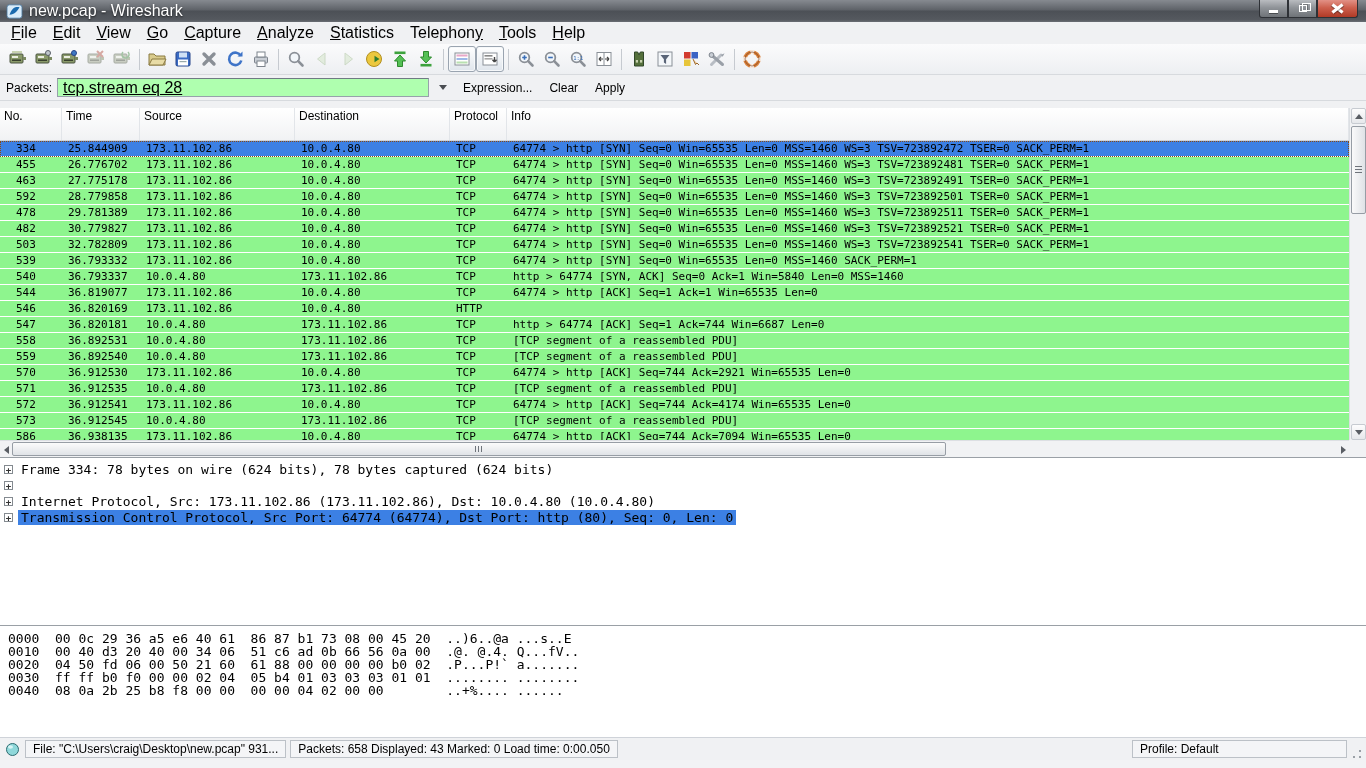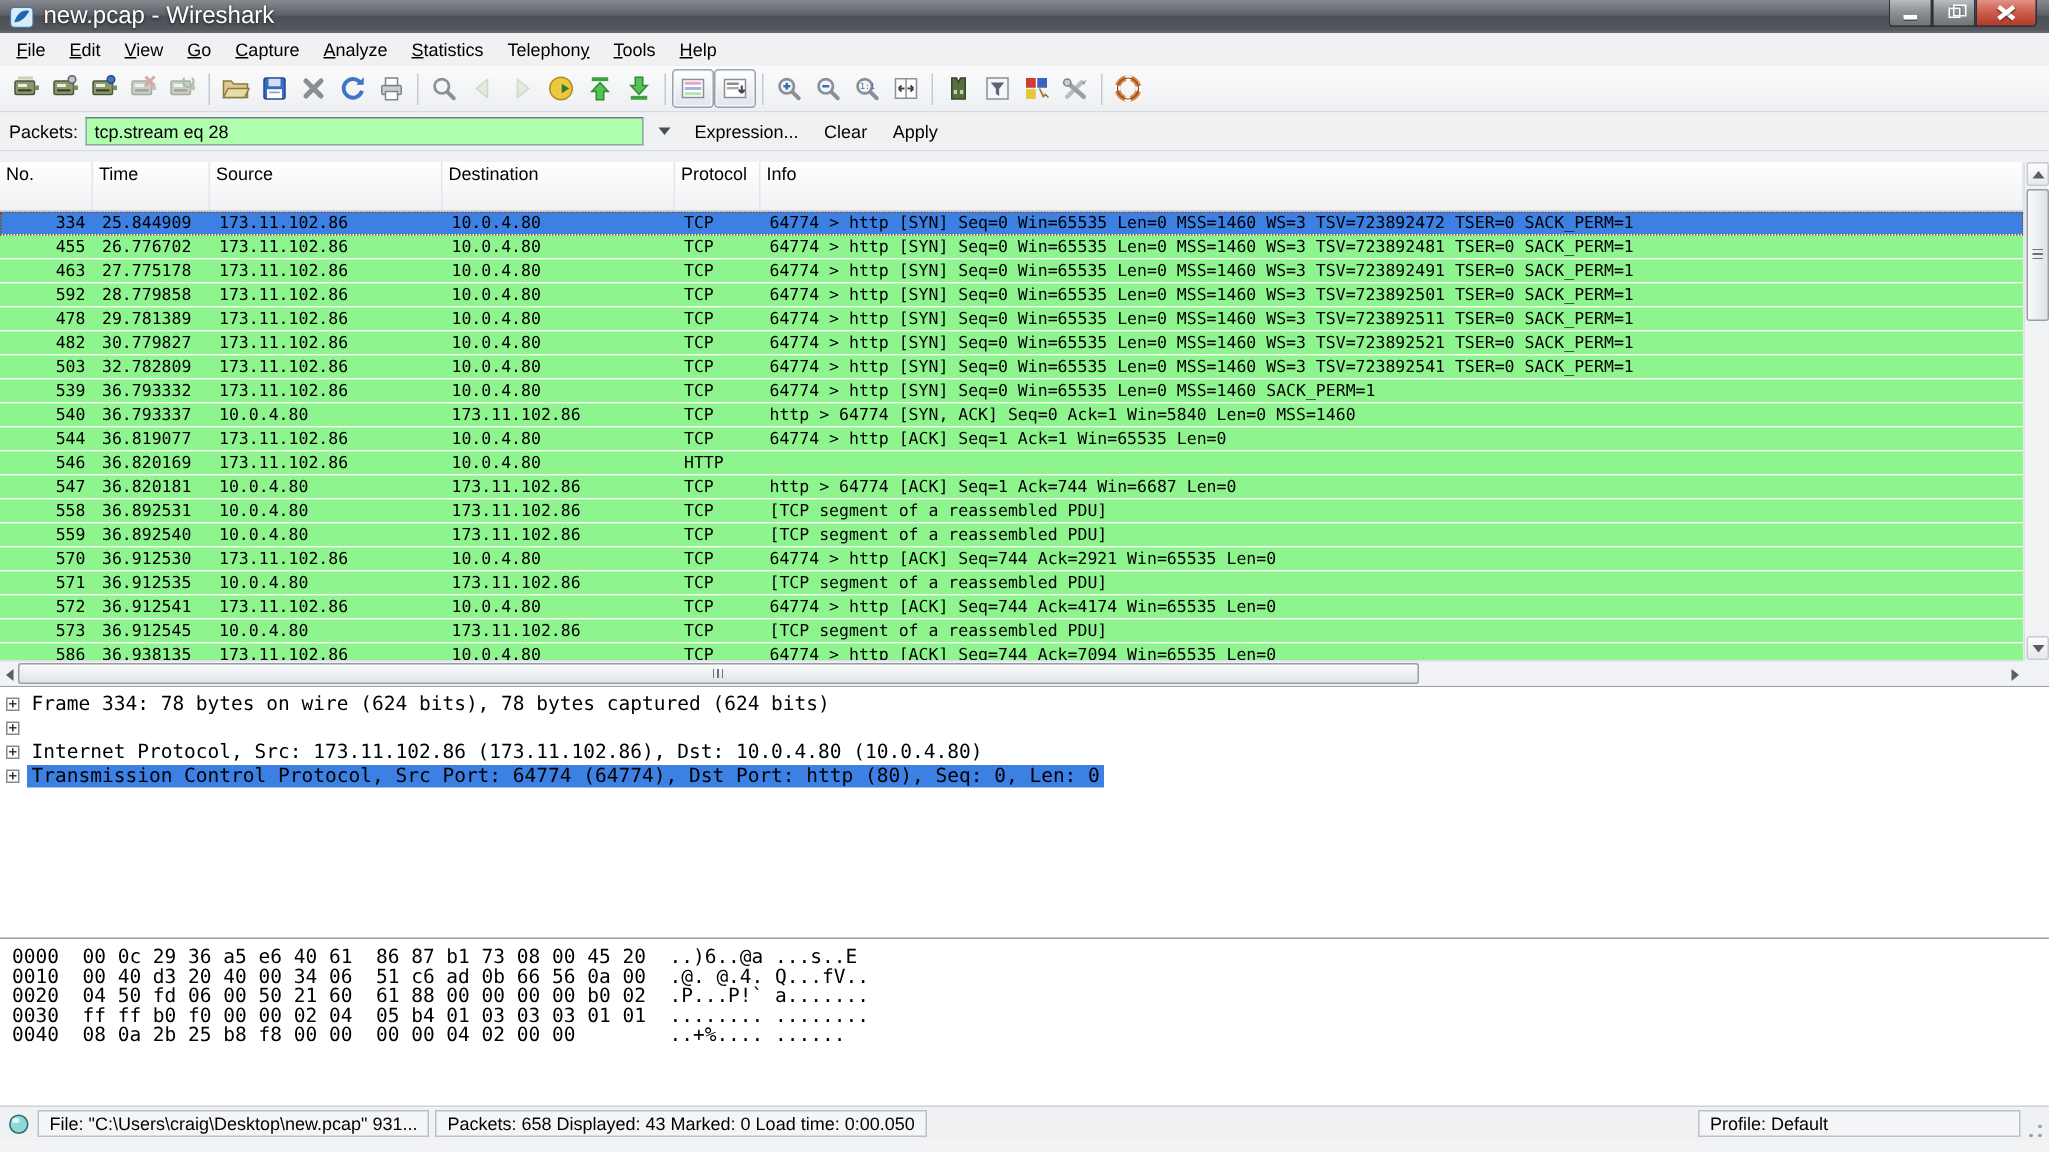--- a/index.html
+++ b/index.html
@@ -21,55 +21,55 @@
   .glyph-min{width:9px;height:3px;background:#fff;box-shadow:0 1px 0 rgba(0,0,0,.4);margin-top:6px;}
   .glyph-restore{width:8px;height:7px;border:1px solid #fff;position:relative;box-shadow:1px -1px 0 rgba(0,0,0,.25);}
   .glyph-restore:before{content:"";position:absolute;left:2px;top:-3px;width:7px;height:6px;border:1px solid #fff;}
   .glyph-close{position:relative;width:11px;height:9px;}
   .glyph-close:before,.glyph-close:after{content:"";position:absolute;left:-1px;top:3px;width:13px;height:3px;background:#fff;box-shadow:0 1px 1px rgba(0,0,0,.4);}
   .glyph-close:before{transform:rotate(38deg);}
   .glyph-close:after{transform:rotate(-38deg);}
 
   
   .menubar{height:22px;flex:none;display:flex;align-items:center;background:#f0f1f3;
-    padding-left:3px;font-size:12px;color:#000;}
+    padding-left:3px;font-size:16px;color:#000;}
   .menu-item{padding:3px 8px;cursor:default;}
 
   
   .toolbar{height:31px;flex:none;display:flex;align-items:center;background:linear-gradient(#fbfbfc,#edeff2);
     border-bottom:1px solid #d7dade;padding-left:5px;}
   .tbtn{width:26px;height:26px;flex:none;display:flex;align-items:center;justify-content:center;border-radius:3px;}
   .tbtn.frame{width:28px;border:1px solid #9aa4b0;background:linear-gradient(#ffffff,#dfe5ec);box-shadow:inset 0 0 0 1px #f6f8fa;}
   .tbtn.dim{opacity:.45;}
   .tsep{width:1px;height:21px;background:#c6cad0;margin:0 4px;flex:none;}
 
   
   .filterbar{height:26px;flex:none;display:flex;align-items:center;background:#f0f1f3;
     border-bottom:1px solid #d7dade;padding:0 6px;font-size:12px;gap:5px;}
   .filter-input{width:372px;height:19px;background:var(--filter-valid-bg,#afffaf);
     border:1px solid #97a1ab;border-top-color:#707a84;padding:0 5px;display:flex;align-items:center;
-    font-size:12px;color:#000;}
+    font-size:16px;color:#000;text-decoration:underline;}
   .filter-drop{width:18px;height:19px;display:flex;align-items:center;justify-content:center;}
   .arrow-down{width:0;height:0;border-left:4px solid transparent;border-right:4px solid transparent;border-top:5px solid #4a4d52;}
   .fbtn{padding:3px 6px;color:#000;}
 
   .gapstrip{height:7px;flex:none;background:#f0f1f3;}
 
   
   .packet-pane{height:349px;flex:none;position:relative;background:#fff;}
   .pl-header{height:33px;width:1349px;display:grid;grid-template-columns:62px 78px 155px 155px 57px 1fr;
     background:linear-gradient(#ffffff,#f1f2f4);border-bottom:1px solid #cfd3d9;font-size:12px;}
   .pl-h{padding:1px 4px 0 4px;border-right:1px solid #e2e5e9;white-space:nowrap;overflow:hidden;}
   .pl-body{height:315px;width:1349px;overflow:hidden;background:#fff;}
   .pl-row{height:16px;display:grid;grid-template-columns:62px 78px 155px 155px 57px 1fr;
     background:var(--row-green,#8ef58e);border-bottom:1px solid #fff;
     font-family:"DejaVu Sans Mono",monospace;font-size:11px;color:#000;white-space:nowrap;}
   .pl-row.sel{background:var(--selected-blue,#3c80e4);outline:1px dotted #8a4a10;outline-offset:-1px;}
   .c{padding:1px 0 0 6px;overflow:hidden;}
-  .c-no{text-align:right;padding:1px 5px 0 1px;}
+  .c-no{text-align:left;padding:1px 5px 0 16px;}
 
   
   .vscroll{position:absolute;top:0;right:0;width:17px;height:332px;background:#f1f2f4;border-left:1px solid #dcdfe3;}
   .sbtn{position:absolute;left:1px;width:15px;height:16px;display:flex;align-items:center;justify-content:center;
     background:linear-gradient(#fdfdfd,#e6e8eb);border:1px solid #c7cbd1;border-radius:2px;}
   .sbtn.up{top:0;}
   .sbtn.down{bottom:0;}
   .tri-up{width:0;height:0;border-left:4px solid transparent;border-right:4px solid transparent;border-bottom:5px solid #5a5e64;}
   .tri-dn{width:0;height:0;border-left:4px solid transparent;border-right:4px solid transparent;border-top:5px solid #5a5e64;}
   .tri-lf{width:0;height:0;border-top:4px solid transparent;border-bottom:4px solid transparent;border-right:5px solid #5a5e64;}

